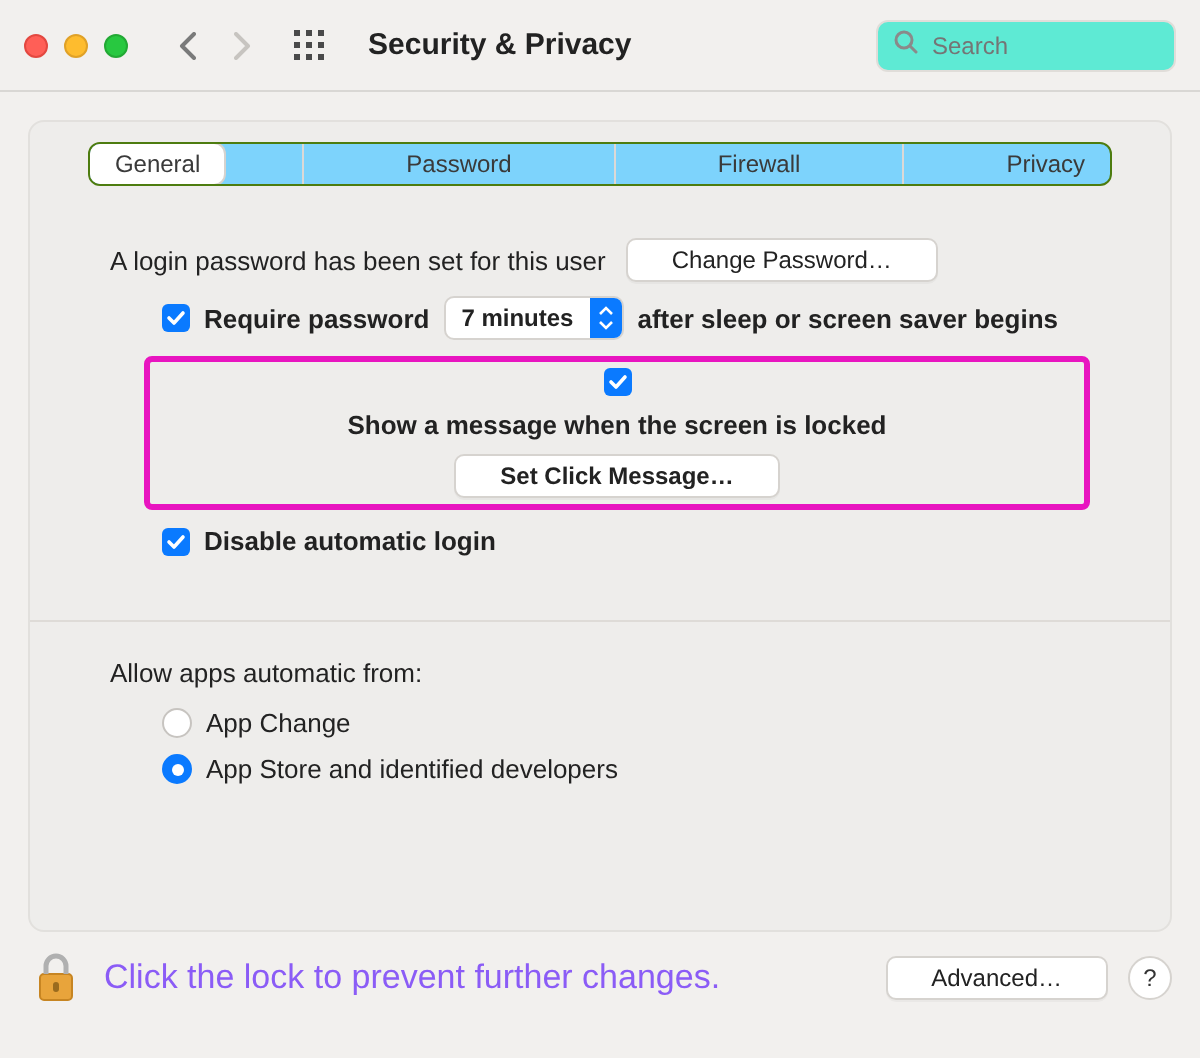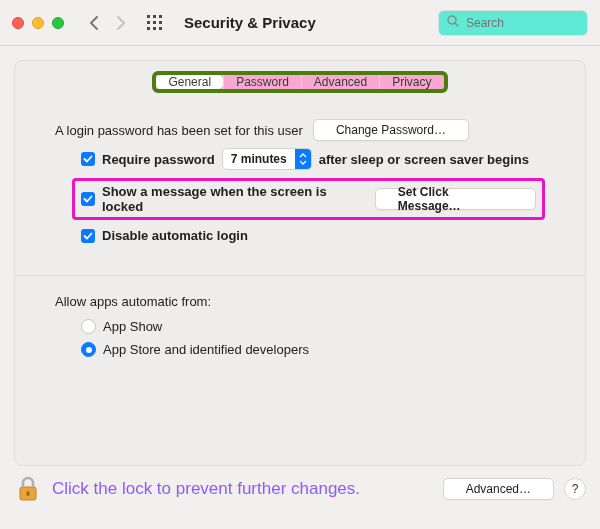--- a/index.html
+++ b/index.html
@@ -27,35 +27,35 @@
   .nav-btn{width:22px;height:22px;display:flex;align-items:center;justify-content:center;color:#7a7a7a;border-radius:4px;font-size:16px;}
   .grid-icon{width:22px;height:22px;display:flex;align-items:center;justify-content:center;color:#4a4a4a;margin-left:2px;}
   .title{font-weight:600;font-size:15px;margin-left:8px;}
   .sp{flex:1;}
   .search{display:flex;align-items:center;background:#5eead4;border:1px solid #e0ddd9;border-radius:6px;padding:3px 8px;width:150px;height:26px;gap:5px;}
   .search input{border:none;background:transparent;outline:none;font-size:12px;width:100%;color:#555;}
   .search .mag{color:#8a8a8a;}
   .content{padding:14px 14px 0 14px;}
   .panel{background:#eeedeb;border:1px solid #e2e0dd;border-radius:8px;padding:0 0 10px 0;position:relative;height:406px;}
   .tabs{display:flex;justify-content:center;margin-top:10px;}
-  .seg{display:flex;background:#f9a8d4;border:4px solid #4d7c0f;border-radius:6px;height:22px;overflow:hidden;}
+  .seg{display:flex;background:#7dd3fc;border:1px solid #4d7c0f;border-radius:6px;height:22px;overflow:hidden;gap:39px;}
   .seg .tab{padding:0 12px;display:flex;align-items:center;font-size:12px;color:#3a3a3a;cursor:default;}
   .seg .tab.active{background:#fff;border-radius:5px;box-shadow:0 0 0 1px #d6d3cf;}
   .seg .divider{width:1px;background:#dcd9d6;}
   .body{padding:26px 40px 0 40px;}
   .login-line{display:flex;align-items:center;gap:10px;}
   .btn{background:#fff;border:1px solid #d6d3cf;border-radius:5px;padding:2px 22px;font-size:12px;height:22px;display:inline-flex;align-items:center;box-shadow:0 1px 0 rgba(0,0,0,0.03);}
   .opts{margin-top:7px;padding-left:26px;display:flex;flex-direction:column;gap:8px;font-weight:bold;}
   .opt-row{display:flex;align-items:center;gap:7px;}
   .cb{width:14px;height:14px;border-radius:3px;background:#0a7aff;display:inline-flex;align-items:center;justify-content:center;color:#fff;font-size:11px;flex-shrink:0;}
   .cb svg{display:block;}
   .select{display:inline-flex;align-items:center;background:#fff;border:1px solid #d6d3cf;border-radius:5px;height:22px;font-size:12px;overflow:hidden;}
   .select .sel-label{padding:0 8px;}
   .select .arrows{background:#0a7aff;color:#fff;width:16px;height:22px;display:flex;flex-direction:column;align-items:center;justify-content:center;line-height:6px;font-size:7px;}
-  .highlight{border:3px solid #e815c0;border-radius:4px;padding:3px 6px;margin-left:-9px;}
+  .highlight{border:3px solid #e815c0;border-radius:4px;padding:3px 6px;margin-left:-9px;flex-direction:column;}
   .sep{height:1px;background:#dedbd7;margin:32px 0 18px 0;}
   .radio-section{padding:0 40px;}
   .radio-opts{margin-top:10px;padding-left:26px;display:flex;flex-direction:column;gap:8px;}
   .radio{width:15px;height:15px;border-radius:50%;border:1px solid #c7c4c0;background:#fff;display:inline-flex;align-items:center;justify-content:center;flex-shrink:0;}
   .radio.checked{border-color:#0a7aff;background:#0a7aff;}
   .radio.checked::after{content:"";width:6px;height:6px;background:#fff;border-radius:50%;}
   .footer{display:flex;align-items:center;padding:0 14px;height:46px;gap:10px;}
   .lock-icon{width:28px;height:28px;display:flex;align-items:center;justify-content:center;}
   .foot-text{color:#8b5cf6;font-size:17px;}
   .help-btn{width:22px;height:22px;border-radius:50%;border:1px solid #d6d3cf;background:#fff;display:flex;align-items:center;justify-content:center;font-size:12px;color:#333;}
@@ -110,21 +110,21 @@
 </div>
 
 <div class="content">
   <div class="panel">
     <div class="tabs">
       <div class="seg">
         <div class="tab active">General</div>
         <div class="divider"></div>
         <div class="tab">Password</div>
         <div class="divider"></div>
-        <div class="tab">Advanced</div>
+        <div class="tab">Firewall</div>
         <div class="divider"></div>
         <div class="tab">Privacy</div>
       </div>
     </div>
 
     <div class="body">
       <div class="login-line">
         <span>A login password has been set for this user</span>
         <span class="btn">Change Password…</span>
       </div>
@@ -170,21 +170,21 @@
       </div>
     </div>
 
     <div class="sep"></div>
 
     <div class="radio-section">
       <div>Allow apps automatic from:</div>
       <div class="radio-opts">
         <div class="opt-row">
           <span class="radio"></span>
-          <span>App Show</span>
+          <span>App Change</span>
         </div>
         <div class="opt-row">
           <span class="radio checked"></span>
           <span>App Store and identified developers</span>
         </div>
       </div>
     </div>
   </div>
 </div>
 

